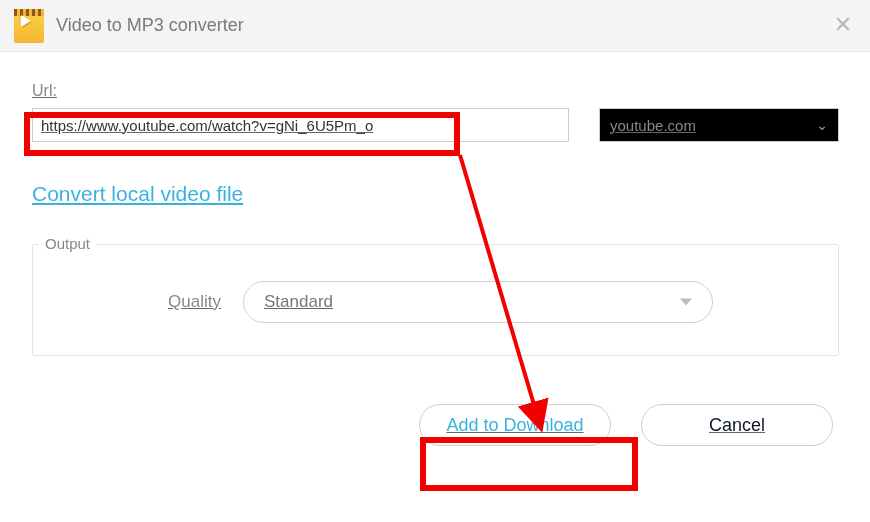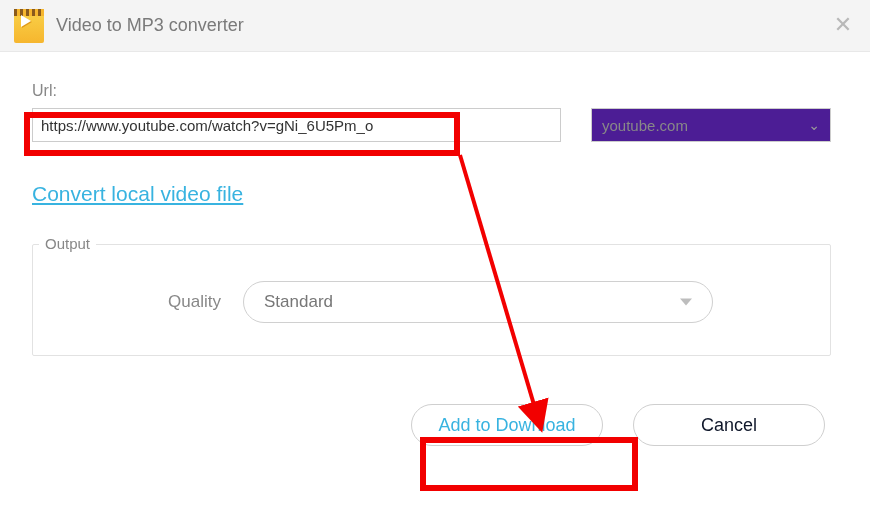--- a/index.html
+++ b/index.html
@@ -62,22 +62,23 @@
       width: 22px;
       height: 22px;
       color: #b8b8b8;
       font-size: 22px;
       line-height: 22px;
       text-align: center;
       cursor: pointer;
     }
 
     .body-area {
-      padding: 30px 39px 0 32px;
-      position: relative;
+      padding: 30px 31px 0 32px;
+      position: relative;
+      text-decoration: underline;
     }
 
     .url-label {
       color: #888;
       font-size: 16px;
       margin-bottom: 8px;
     }
 
     .url-row {
       display: flex;
@@ -95,21 +96,21 @@
     .site-select {
       width: 240px;
       height: 34px;
       border: 1px solid #ccc;
       display: flex;
       align-items: center;
       padding: 0 10px;
       color: #888;
       font-size: 15px;
       position: relative;
-      background: #4c1d95;
+      background: #000000;
       cursor: pointer;
     }
     .chev-down {
       position: absolute;
       right: 10px;
       top: 50%;
       transform: translateY(-50%);
       color: #999;
       font-size: 14px;
     }

